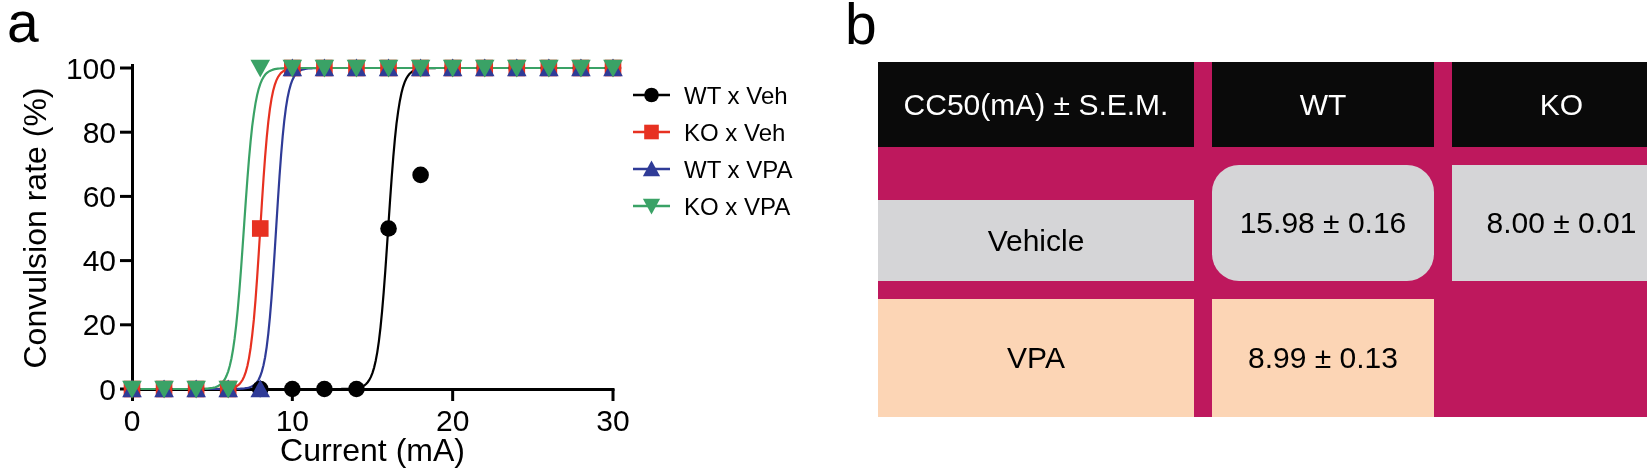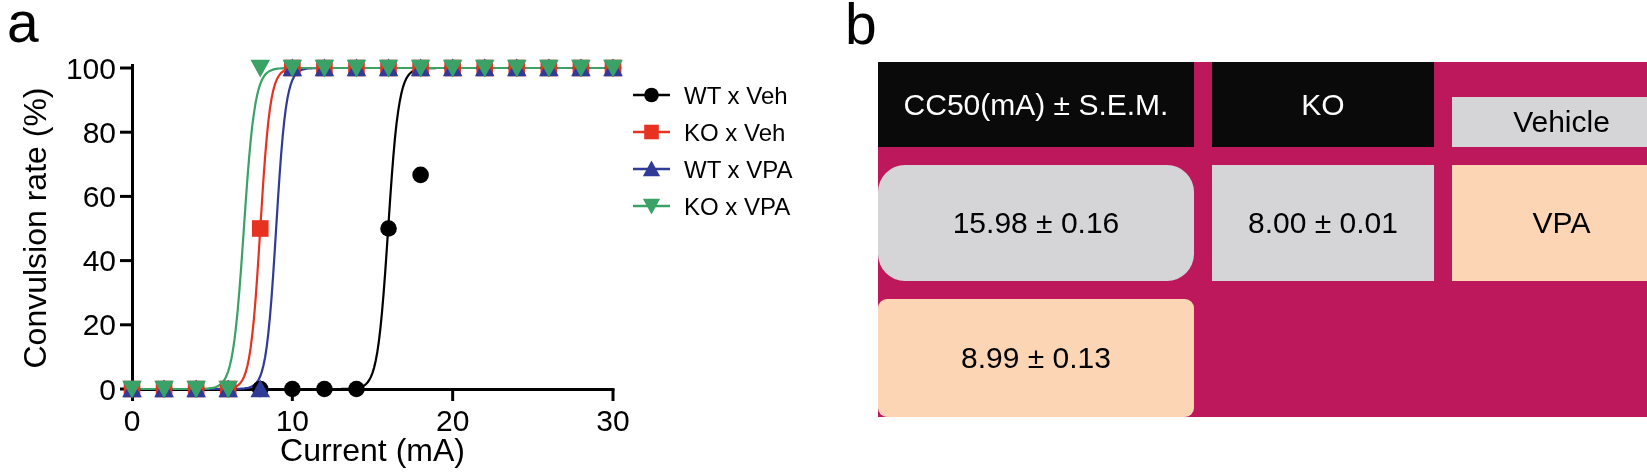--- a/index.html
+++ b/index.html
@@ -129,23 +129,24 @@
       <text x="684" y="177.5" class="legend-label">WT x VPA</text>
       <line x1="633" y1="206" x2="670" y2="206" stroke="#3aa266" stroke-width="2.5"></line>
       <polygon fill="#3aa266" points="642.876,198.784 660.124,198.784 651.5,214.448"></polygon>
       <text x="684" y="214.5" class="legend-label">KO x VPA</text>
     </svg>
 
   <div id="label-b" class="panel-label">b</div>
 
   <div class="cc50-table">
     <div class="cell" style="background: rgb(10, 10, 10); color: rgb(255, 255, 255);">CC50(mA) ± S.E.M.</div>
+    <div class="cell" style="background: rgb(10, 10, 10); color: rgb(255, 255, 255);">WT</div>
     <div class="cell" style="background: rgb(10, 10, 10); color: rgb(255, 255, 255); text-align: right;">KO</div>
 
     <div class="cell" style="background: rgb(213, 213, 215); margin-top: 35px;">Vehicle</div>
     <div class="cell" style="background: rgb(213, 213, 215); border-radius: 27px;">15.98 ± 0.16</div>
     <div class="cell" style="background: rgb(213, 213, 215);">8.00 ± 0.01</div>
 
     <div class="cell" style="background: rgb(252, 213, 181);">VPA</div>
-    <div class="cell" style="background: rgb(252, 213, 181); border-radius: 9px;">8.99 ± 0.13</div>
+    <div class="cell" style="background: rgb(252, 213, 181);">8.99 ± 0.13</div>
   </div>
 
 </div>
 
 </body></html>

